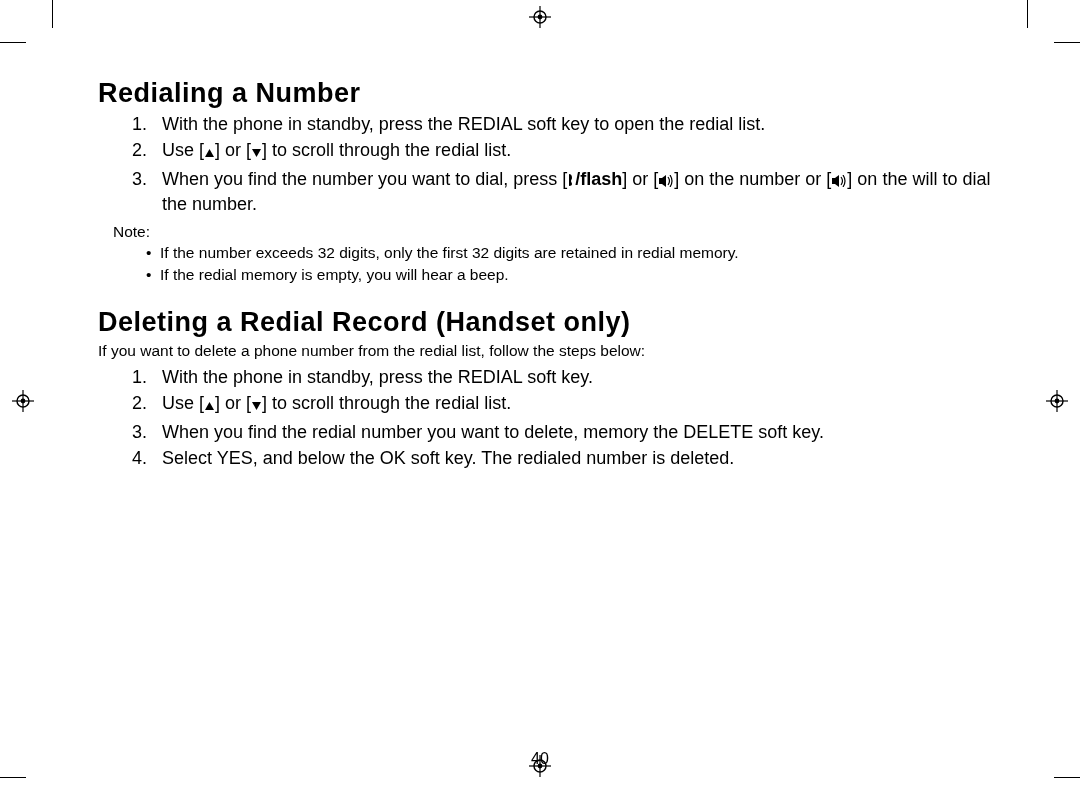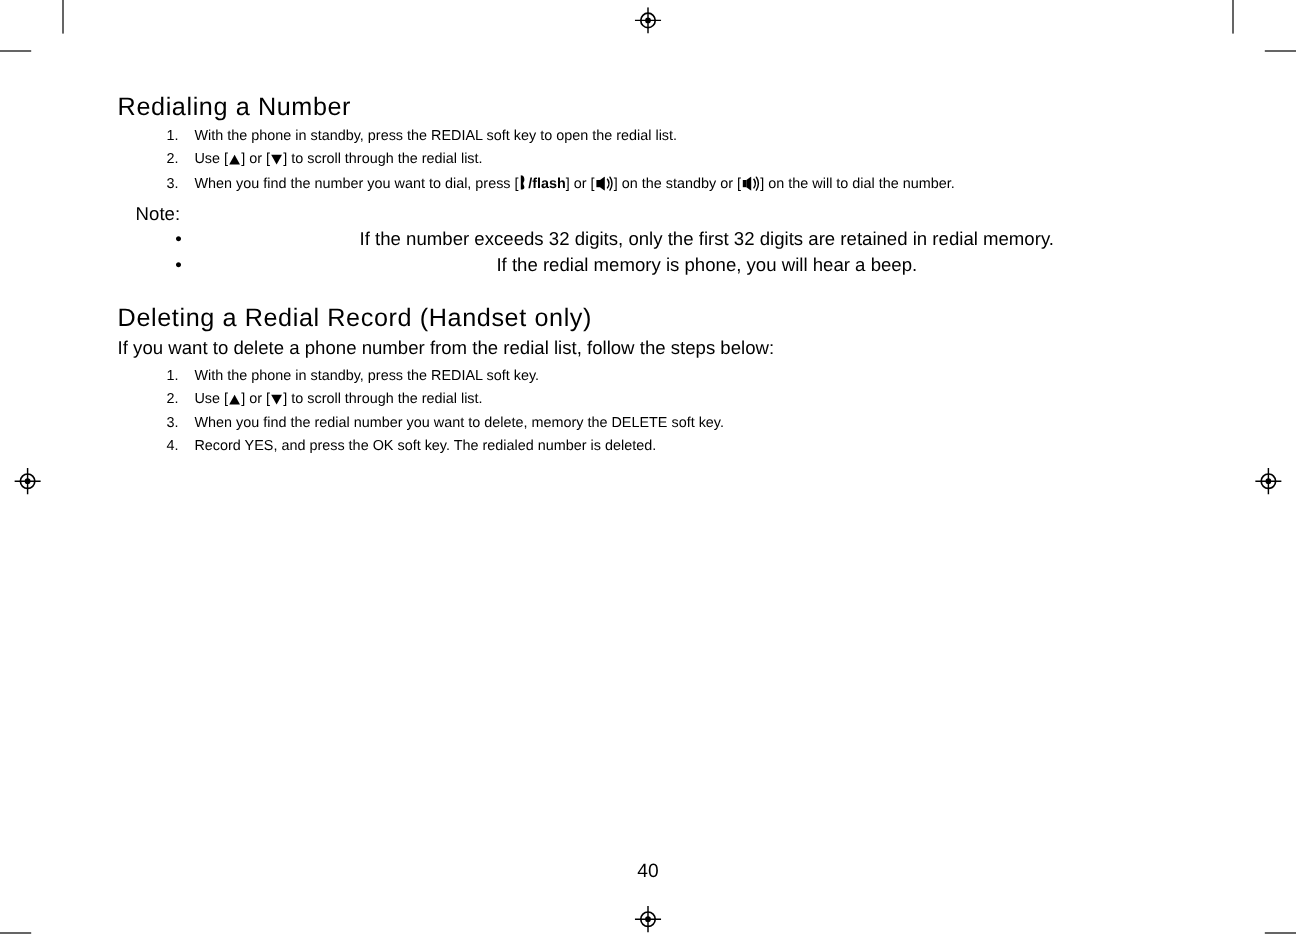--- a/index.html
+++ b/index.html
@@ -13,64 +13,63 @@
     position: relative;
     font-size: 16px;
   }
   .content {
     position: absolute;
     top: 78px;
     left: 98px;
     width: 920px;
   }
   h2 {
-    font-size: 21px;
-    font-weight: normal;
+    font-size: 27px;
+    font-weight: bold;
     margin: 0 0 4px 0;
     letter-spacing: 0.5px;
   }
   .intro {
     margin: 2px 0 6px 0;
     font-size: 15.5px;
   }
   ol {
     margin: 4px 0 6px 32px;
     padding-left: 22px;
   }
   ol li {
-    font-size: 12px;
+    font-size: 18px;
     margin: 3px 0;
     padding-left: 10px;
     line-height: 1.3;
   }
   .note-label {
     font-size: 15.5px;
     margin: 6px 0 2px 15px;
   }
   ul {
     margin: 2px 0 14px 40px;
     padding-left: 22px;
     list-style: none;
-    text-align: center;
   }
   ul li {
     font-size: 15.5px;
     margin: 2px 0;
     line-height: 1.3;
     position: relative;
   }
   ul li::before {
     content: "•";
     position: absolute;
     left: -14px;
   }
   .sect2 { margin-top: 22px; }
   .page-num {
     position: absolute;
-    top: 718px;
+    top: 750px;
     left: 0;
     width: 1080px;
     text-align: center;
     font-size: 16px;
   }
 
   
   .crop-h { position: absolute; height: 1px; background: #000; }
   .crop-v { position: absolute; width: 1px; background: #000; }
   .crop-h.tl { top: 42px; left: 0; width: 26px; }
@@ -150,45 +149,45 @@
           </svg></span><span>] to scroll through the redial list.</span>
     </li>
     <li>
       <span>When you find the number you want to dial, press [</span><span class="sym"><svg width="8" height="14">
             <path d="M2 1 C5 1 5 4 5 5 C5 6 4 7 4 8 C4 9 5 10 5 11 C5 12 4 13 2 13" fill="#000"></path>
           </svg></span><b>/flash</b><span>] or [</span><span class="sym"><svg width="16" height="12">
             <rect x="1" y="3" width="3" height="6" fill="#000"></rect>
             <polygon points="4,3 8,0 8,12 4,9" fill="#000"></polygon>
             <path d="M10 2 Q13 6 10 10" fill="none" stroke="#000" stroke-width="1.2"></path>
             <path d="M12 0 Q16 6 12 12" fill="none" stroke="#000" stroke-width="1.2"></path>
-          </svg></span><span>] on the standby or [</span><span class="sym"><svg width="16" height="12">
+          </svg></span><span>] on the number or [</span><span class="sym"><svg width="16" height="12">
             <rect x="1" y="3" width="3" height="6" fill="#000"></rect>
             <polygon points="4,3 8,0 8,12 4,9" fill="#000"></polygon>
             <path d="M10 2 Q13 6 10 10" fill="none" stroke="#000" stroke-width="1.2"></path>
             <path d="M12 0 Q16 6 12 12" fill="none" stroke="#000" stroke-width="1.2"></path>
           </svg></span><span>] on the will to dial the number.</span>
     </li>
   </ol>
   <div class="note-label">Note:</div>
   <ul>
     <li>If the number exceeds 32 digits, only the first 32 digits are retained in redial memory.</li>
-    <li>If the redial memory is phone, you will hear a beep.</li>
+    <li>If the redial memory is empty, you will hear a beep.</li>
   </ul>
 
   <div class="sect2">
     <h2>Deleting a Redial Record (Handset only)</h2>
     <div class="intro">If you want to delete a phone number from the redial list, follow the steps below:</div>
     <ol>
       <li><span>With the phone in standby, press the REDIAL soft key.</span></li>
       <li>
         <span>Use [</span><span class="sym"><svg width="11" height="10">
               <polygon points="5.5,1 10,9 1,9" fill="#000"></polygon>
             </svg></span><span>] or [</span><span class="sym"><svg width="11" height="10">
               <polygon points="1,1 10,1 5.5,9" fill="#000"></polygon>
             </svg></span><span>] to scroll through the redial list.</span>
       </li>
       <li><span>When you find the redial number you want to delete, memory the DELETE soft key.</span></li>
-      <li><span>Record YES, and press the OK soft key. The redialed number is deleted.</span></li>
+      <li><span>Select YES, and below the OK soft key. The redialed number is deleted.</span></li>
     </ol>
   </div>
 </div>
 
 <div class="page-num">40</div>
 
 </body></html>

